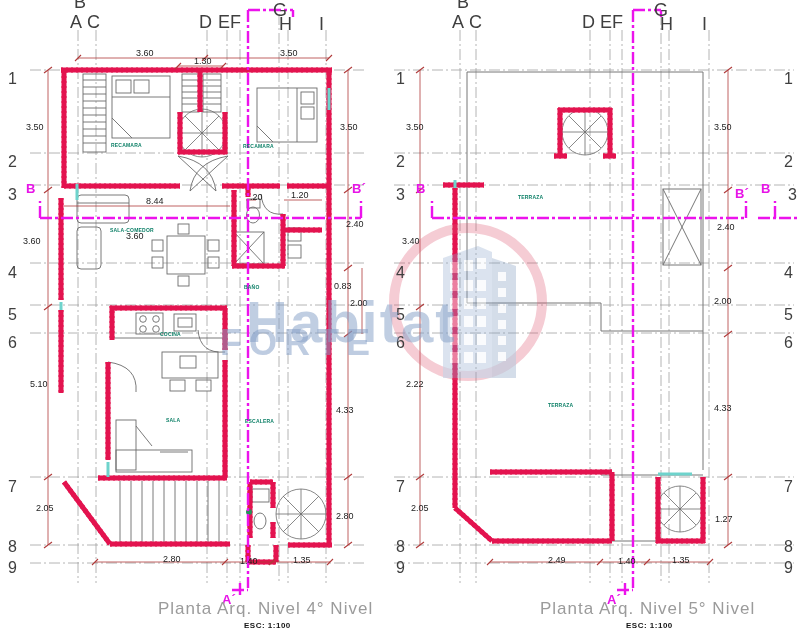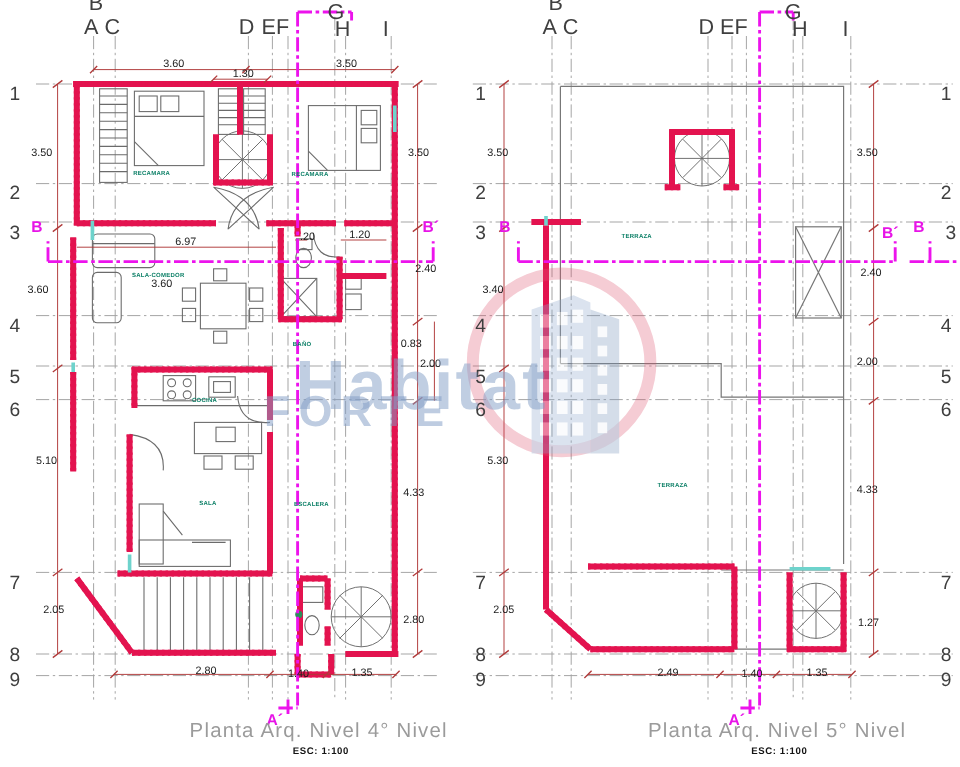--- a/index.html
+++ b/index.html
@@ -228,21 +228,21 @@
   <span class="lbl dim" style="left:280px;top:48px">3.50</span>
   <span class="lbl dim" style="left:340px;top:122px">3.50</span>
   <span class="lbl dim" style="left:346px;top:219px">2.40</span>
   <span class="lbl dim" style="left:334px;top:281px">0.83</span>
   <span class="lbl dim" style="left:350px;top:298px">2.00</span>
   <span class="lbl dim" style="left:336px;top:405px">4.33</span>
   <span class="lbl dim" style="left:336px;top:511px">2.80</span>
   <span class="lbl dim" style="left:163px;top:554px">2.80</span>
   <span class="lbl dim" style="left:240px;top:556px">1.40</span>
   <span class="lbl dim" style="left:293px;top:555px">1.35</span>
-  <span class="lbl dim" style="left:146px;top:196px">6.97</span>
+  <span class="lbl dim" style="left:146px;top:196px">8.44</span>
   <span class="lbl dim" style="left:250px;top:192px">.20</span>
   <span class="lbl dim" style="left:291px;top:190px">1.20</span>
   <span class="lbl dim" style="left:126px;top:231px">3.60</span>
 
   <span class="lbl room" style="left:111px;top:142px">RECAMARA</span>
   <span class="lbl room" style="left:243px;top:143px">RECAMARA</span>
   <span class="lbl room" style="left:110px;top:227px">SALA-COMEDOR</span>
   <span class="lbl room" style="left:244px;top:284px">BAÑO</span>
   <span class="lbl room" style="left:160px;top:331px">COCINA</span>
   <span class="lbl room" style="left:166px;top:417px">SALA</span>
@@ -278,21 +278,21 @@
   <span class="lbl row" style="left:788px;top:186px">3</span>
   <span class="lbl row" style="left:784px;top:264px">4</span>
   <span class="lbl row" style="left:784px;top:306px">5</span>
   <span class="lbl row" style="left:784px;top:334px">6</span>
   <span class="lbl row" style="left:784px;top:478px">7</span>
   <span class="lbl row" style="left:784px;top:538px">8</span>
   <span class="lbl row" style="left:784px;top:559px">9</span>
 
   <span class="lbl dim" style="left:406px;top:122px">3.50</span>
   <span class="lbl dim" style="left:402px;top:236px">3.40</span>
-  <span class="lbl dim" style="left:406px;top:379px">5.30</span>
+  <span class="lbl dim" style="left:406px;top:379px">2.22</span>
   <span class="lbl dim" style="left:411px;top:503px">2.05</span>
   <span class="lbl dim" style="left:714px;top:122px">3.50</span>
   <span class="lbl dim" style="left:717px;top:222px">2.40</span>
   <span class="lbl dim" style="left:714px;top:296px">2.00</span>
   <span class="lbl dim" style="left:714px;top:403px">4.33</span>
   <span class="lbl dim" style="left:715px;top:514px">1.27</span>
   <span class="lbl dim" style="left:548px;top:555px">2.49</span>
   <span class="lbl dim" style="left:618px;top:556px">1.40</span>
   <span class="lbl dim" style="left:672px;top:555px">1.35</span>
 

